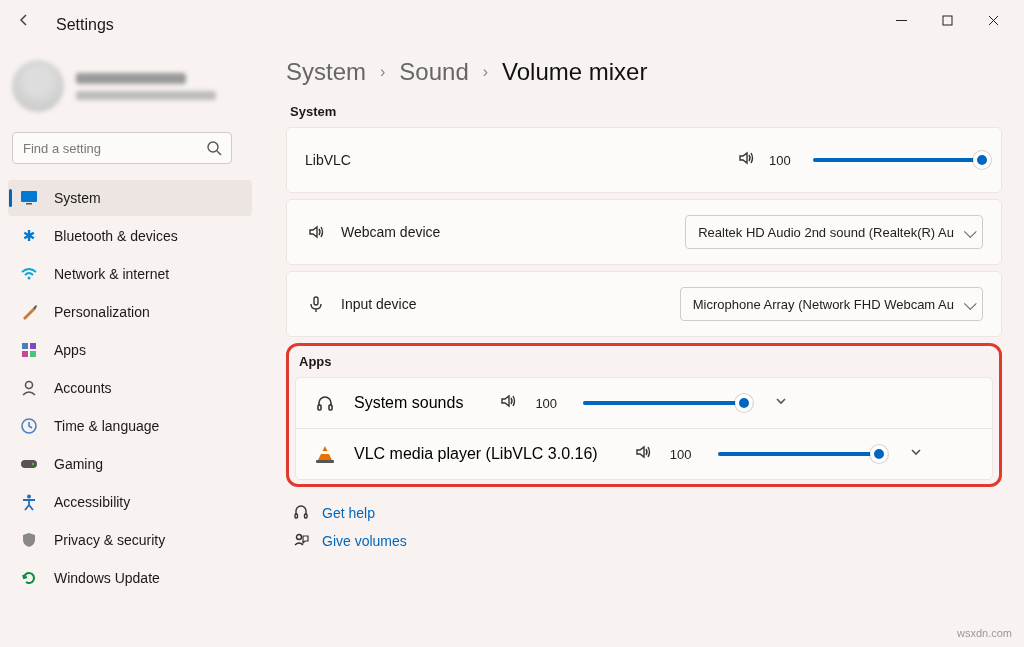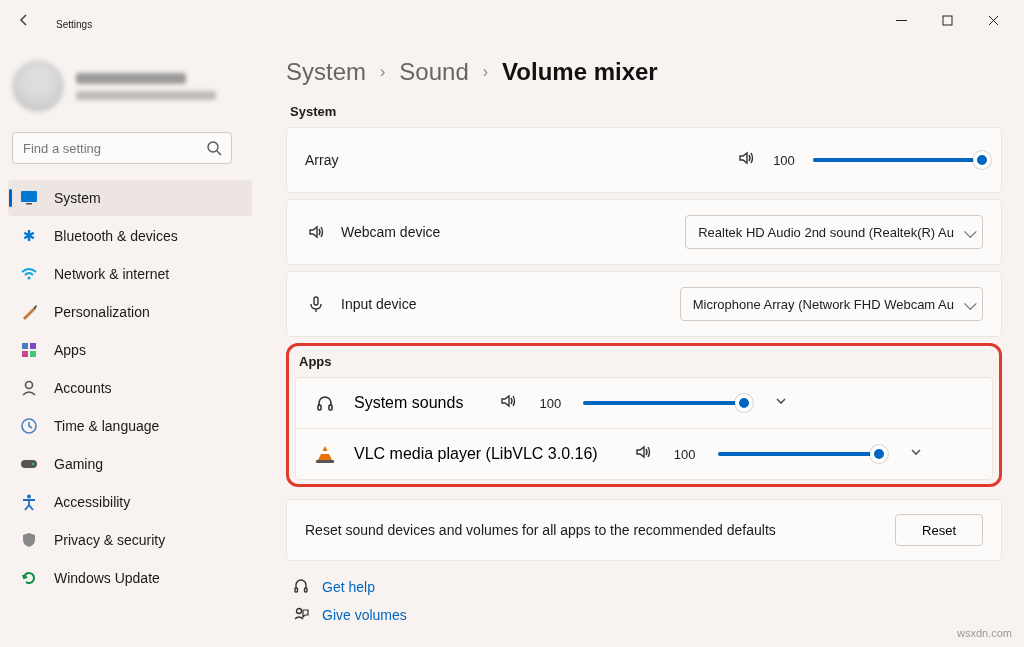--- a/index.html
+++ b/index.html
@@ -1,20 +1,20 @@
 <!DOCTYPE html>
 <html><head>
 <meta charset="utf-8">
 <style>
 * { box-sizing: border-box; margin: 0; padding: 0; font-family: "Segoe UI", -apple-system, sans-serif; }
 body { width: 1024px; height: 647px; background: #f8f3f0; overflow: hidden; position: relative; }
 
 .titlebar { height: 40px; display: flex; align-items: center; padding: 0 8px; }
 .titlebar .back { width: 32px; height: 32px; display: flex; align-items: center; justify-content: center; cursor: pointer; color: #444; }
-.titlebar .title { margin-left: 16px; font-size: 10px; color: #1a1a1a; margin-top: 9px; }
+.titlebar .title { margin-left: 16px; font-size: 16px; color: #1a1a1a; margin-top: 9px; }
 .titlebar .spacer { flex: 1; }
 .winbtn { width: 46px; height: 32px; display: flex; align-items: center; justify-content: center; cursor: pointer; color: #222; }
 .winbtn svg { width: 11px; height: 11px; }
 
 .layout { display: flex; height: calc(100% - 40px); }
 .sidebar { width: 260px; padding: 12px 8px 0 8px; display: flex; flex-direction: column; gap: 2px; }
 
 .account { display: flex; align-items: center; gap: 12px; padding: 8px 10px 18px 4px; }
 .avatar { width: 52px; height: 52px; border-radius: 50%; background: radial-gradient(circle at 50% 40%, #ddd 30%, #ccc 70%); filter: blur(2px); }
 .acct-txt .name { width: 110px; height: 11px; background: #999; border-radius: 3px; filter: blur(2px); margin-bottom: 7px; }
@@ -27,31 +27,31 @@
 
 .navitem { display: flex; align-items: center; height: 36px; padding: 0 12px; border-radius: 4px; cursor: pointer; font-size: 14px; color: #1a1a1a; gap: 16px; }
 .navitem .ic { width: 18px; display: flex; justify-content: center; align-items: center; font-size: 15px; }
 .navitem.active { background: #ece5e1; position: relative; }
 .navitem.active::before { content: ""; position: absolute; left: 1px; top: 9px; bottom: 9px; width: 3px; background: #0067c0; border-radius: 2px; }
 
 .main { flex: 1; padding: 18px 22px 0 26px; overflow-y: auto; }
 .breadcrumb { display: flex; align-items: center; gap: 14px; font-size: 24px; margin-bottom: 18px; }
 .bc-link { color: #666; cursor: pointer; }
 .bc-sep { color: #888; font-size: 16px; }
-.bc-cur { font-weight: 700; color: #111; }
+.bc-cur { font-weight: 400; color: #111; }
 
 .section-lbl { font-size: 13px; font-weight: 600; color: #1a1a1a; margin: 0 0 8px 4px; }
 
 .card { background: #fdfbfa; border: 1px solid #ece5e1; border-radius: 5px; margin-bottom: 6px; padding: 14px 18px; }
 .row { display: flex; align-items: center; gap: 14px; min-height: 36px; }
 .row .icon { width: 22px; display:flex; justify-content:center; color:#333; }
 .row .lbl { flex: 0 0 auto; font-size: 14px; color: #1a1a1a; }
 .row .grow { flex: 1; }
 .vol-ic { color: #333; }
-.vol-num { font-size: 13px; color: #222; width: 30px; text-align: center; }
+.vol-num { font-size: 13px; color: #222; width: 30px; text-align: left; }
 
 .slider { position: relative; width: 170px; height: 20px; cursor: pointer; }
 .slider.wide { width: 170px; }
 .slider .track-bg { position: absolute; left:0; right:0; top:50%; height:4px; margin-top:-2px; background:#ccc6c2; border-radius:2px; }
 .slider .track-fill { position: absolute; left:0; top:50%; height:4px; margin-top:-2px; background:#0067c0; border-radius:2px; }
 .slider .thumb { position: absolute; top:50%; width:18px; height:18px; margin-top:-9px; background:#0067c0; border:4px solid #fff; border-radius:50%; box-shadow: 0 0 0 1px rgba(0,0,0,.15); }
 .slider.apps .thumb { margin-left: -18px; }
 .slider.apps .track-fill { right: 8px; }
 
 .dropdown { height: 34px; min-width: 280px; border:1px solid #d0cbc8; border-radius:4px; background:#fdfbfa; display:flex; align-items:center; padding:0 28px 0 12px; font-size:13px; color:#222; cursor:pointer; position:relative; white-space:nowrap; overflow:hidden; }
@@ -235,21 +235,21 @@
       <span class="bc-sep">›</span>
       <span class="bc-link">Sound</span>
       <span class="bc-sep">›</span>
       <span class="bc-cur">Volume mixer</span>
     </div>
 
     <div class="section-lbl">System</div>
 
     <div class="card">
       <div class="row">
-        <span class="lbl">Array</span>
+        <span class="lbl">LibVLC</span>
         <span class="grow"></span>
         <span class="vol-ic">
           <svg class="ic18" viewBox="0 0 18 18">
               <path d="M3 7 H6 L10 4 V14 L6 11 H3 Z" fill="none" stroke="currentColor" stroke-width="1.4"></path>
               <path d="M12 6 Q14 9 12 12 M14 4 Q17 9 14 14" fill="none" stroke="currentColor" stroke-width="1.4"></path>
             </svg>
         </span>
         <span class="vol-num">100</span>
         <div class="slider wide">
           <div class="track-bg"></div>
@@ -345,26 +345,20 @@
           <span class="chev">
             <svg class="ic16" viewBox="0 0 16 16">
                 <path d="M4 6 L8 10 L12 6" fill="none" stroke="currentColor" stroke-width="1.6"></path>
               </svg>
           </span>
         </div>
 
       </div>
     </div>
 
-    <div class="card">
-      <div class="reset-row">
-        <span class="reset-txt">Reset sound devices and volumes for all apps to the recommended defaults</span>
-        <button class="reset-btn">Reset</button>
-      </div>
-    </div>
 
     <div class="footer-links">
       <div class="flink">
         <span class="fic">
           <svg class="ic16" viewBox="0 0 16 16">
               <path d="M3 10 V6 A5 5 0 0 1 13 6 V10" fill="none" stroke="#333" stroke-width="1.4"></path>
               <rect x="2" y="9" width="2.5" height="4" rx="1" fill="none" stroke="#333" stroke-width="1.4"></rect>
               <rect x="11.5" y="9" width="2.5" height="4" rx="1" fill="none" stroke="#333" stroke-width="1.4"></rect>
             </svg>
         </span>

